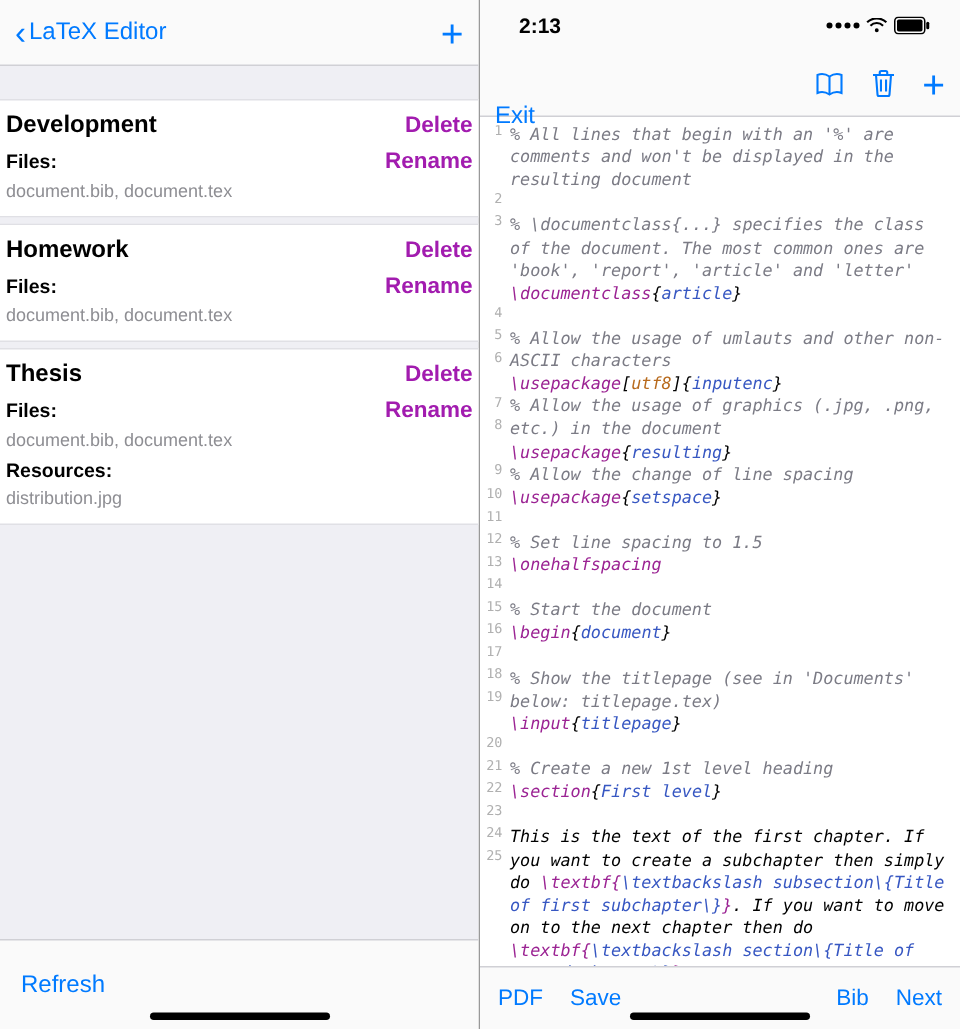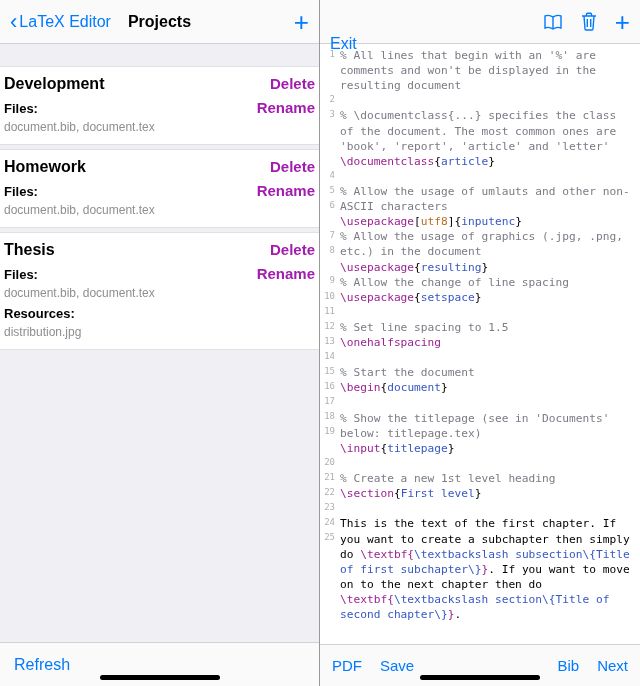--- a/index.html
+++ b/index.html
@@ -78,21 +78,21 @@
     padding: 8px 4px 10px;
     margin-bottom: 4px;
   }
   .card .row1 { display: flex; justify-content: space-between; align-items: baseline; }
   .card .pname { font-size: 16px; font-weight: 600; }
   .card .action { color: #a21caf; font-size: 15px; font-weight: 600; }
   .card .row2 { display: flex; justify-content: space-between; align-items: baseline; margin-top: 6px; }
   .card .label { font-size: 13px; font-weight: 600; }
   .card .fileline { font-size: 12px; color: #8e8e93; margin-top: 4px; }
   .bottom-toolbar {
-    height: 44px;
+    height: 60px;
     background: #fafafa;
     border-top: 1px solid #d0d0d5;
     display: flex;
     align-items: center;
     padding: 0 14px;
     justify-content: space-between;
     text-align: right;
   }
   .bottom-toolbar .btn { color: #007aff; font-size: 16px; }
   .home-indicator {
@@ -122,20 +122,21 @@
     padding: 4px 3px 4px 0;
     font-size: 9px;
     flex-shrink: 0;
   }
   .gutter div { height: 15.1px; }
   .code {
     padding: 4px 6px 4px 2px;
     white-space: pre-wrap;
     word-break: break-word;
     flex: 1;
+    font-style: italic;
   }
   .c-com { color: #7b7b85; }
   .c-cmd { color: #9b2393; }
   .c-opt { color: #b86b1e; }
   .c-arg { color: #3757c2; }
   .toolbar {
     height: 42px;
     background: #fafafa;
     border-top: 1px solid #d0d0d5;
     display: flex;
@@ -148,21 +149,20 @@
 </style>
 </head>
 <body>
 
 <div class="phone left">
   <div class="navbar">
     <div class="back">
       <span class="chev">‹</span>
       <span>LaTeX Editor</span>
     </div>
-    <div class="title">Projects</div>
     <div class="right-items">
       <span class="plus">+</span>
     </div>
   </div>
   <div class="content proj-list">
     <div class="card">
       <div class="row1">
         <span class="pname">Development</span>
         <span class="action">Delete</span>
       </div>
@@ -197,20 +197,43 @@
       <div class="fileline">distribution.jpg</div>
     </div>
   </div>
   <div class="bottom-toolbar">
     <span class="btn">Refresh</span>
   </div>
   <div class="home-indicator"></div>
 </div>
 
 <div class="phone">
+  <div class="statusbar">
+    <span>2:13</span>
+    <span class="icons">
+      <span class="signal-dots">
+          <span></span>
+          <span></span>
+          <span></span>
+          <span></span>
+        </span>
+      <span class="wifi-icon">
+          <svg width="15" height="11" viewBox="0 0 15 11">
+            <path d="M7.5 9.5a1.3 1.3 0 100-2.6 1.3 1.3 0 000 2.6zM3.8 5.6a5.2 5.2 0 017.4 0l1-1a6.7 6.7 0 00-9.4 0l1 1zM1.6 3.4a8.3 8.3 0 0111.8 0l1-1a9.8 9.8 0 00-13.8 0l1 1z" fill="#000"></path>
+          </svg>
+        </span>
+      <span class="battery-icon">
+          <svg width="24" height="12" viewBox="0 0 24 12">
+            <rect x="0.5" y="0.5" width="20" height="11" rx="2.5" stroke="#000" fill="none"></rect>
+            <rect x="2" y="2" width="17" height="8" rx="1.2" fill="#000"></rect>
+            <rect x="21.5" y="3.5" width="2" height="5" rx="1" fill="#000"></rect>
+          </svg>
+        </span>
+    </span>
+  </div>
   <div class="navbar">
     <span class="exit-btn">Exit</span>
     <div class="right-items">
       <span class="book-icon iconbtn">
           <svg width="20" height="18" viewBox="0 0 20 18" fill="none" stroke="#007aff" stroke-width="1.4">
             <path d="M2 3c2.5-1 5-1 8 1 3-2 5.5-2 8-1v12c-2.5-1-5-1-8 1-3-2-5.5-2-8-1V3z"></path>
             <path d="M10 4v12"></path>
           </svg>
         </span>
       <span class="trash-icon iconbtn">

